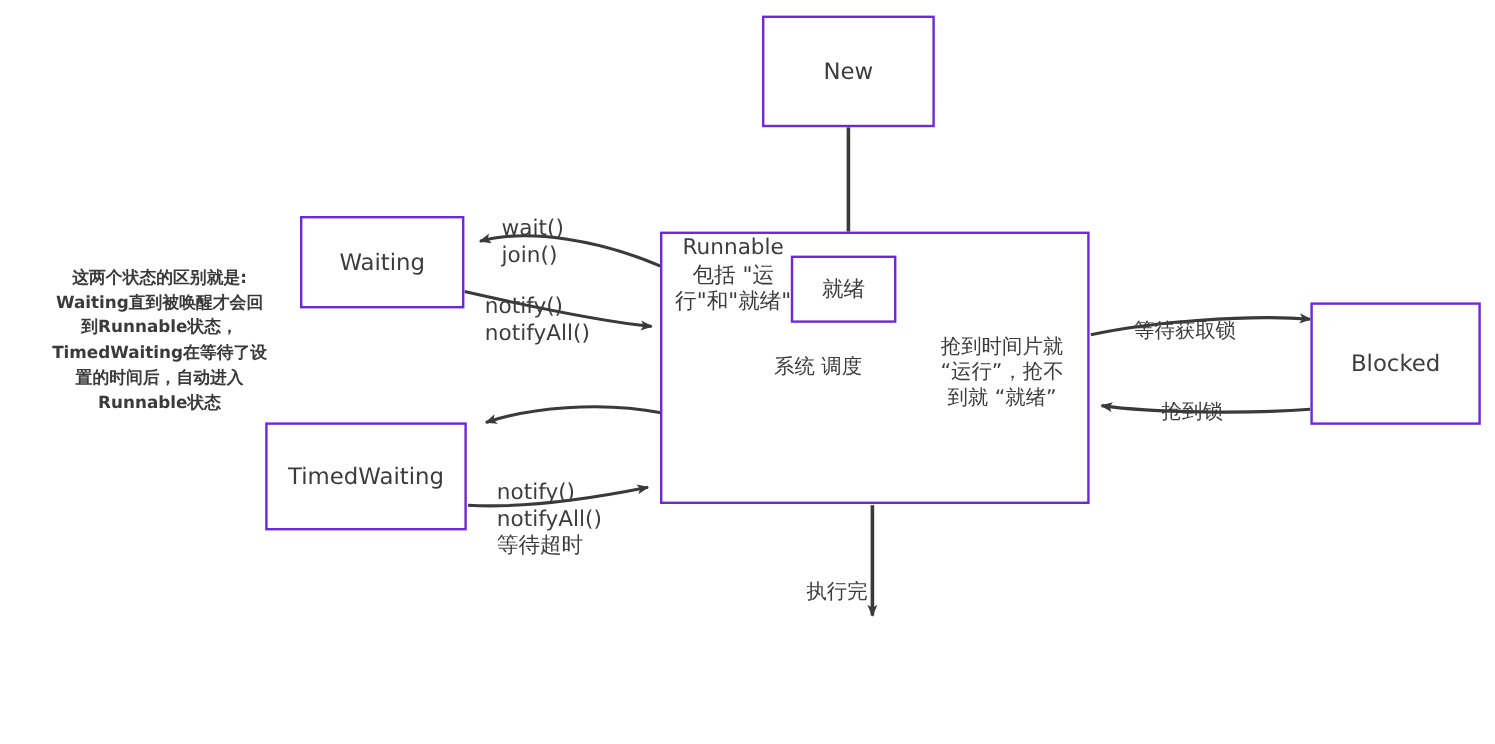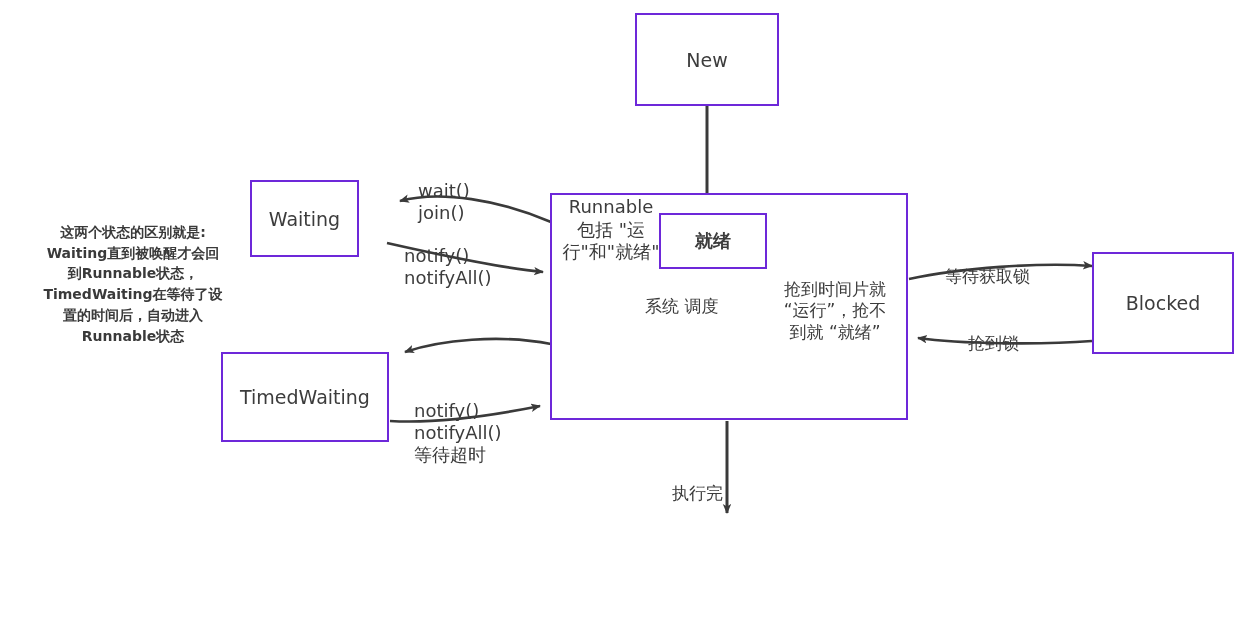--- a/index.html
+++ b/index.html
@@ -106,32 +106,32 @@
   <div class="node" style="left:550px; top:193px; width:358px; height:227px;"></div>
 
   <div class="runnable-caption" style="left:556px; top:196px; width:110px;">Runnable
 包括 "运
 行"和"就绪"</div>
 
   <div class="runnable-caption cn" style="left:766px; top:279px; width:138px; font-size:17px;">抢到时间片就
 “运行”，抢不
 到就 “就绪”</div>
 
-  <div class="node inner" style="left:659px; top:213px; width:108px; height:56px;font-weight:bold;">
+  <div class="node inner" style="left:659px; top:213px; width:88px; height:56px;">
     <span>就绪</span>
   </div>
 
 
   <div class="label cn" style="left:645px; top:296px; width:120px;">系统 调度</div>
 
   <div class="node" style="left:635px; top:13px; width:144px; height:93px;">
     <span>New</span>
   </div>
 
-  <div class="node" style="left:250px; top:180px; width:109px; height:77px;">
+  <div class="node" style="left:250px; top:180px; width:137px; height:77px;">
     <span>Waiting</span>
   </div>
 
   <div class="node" style="left:1092px; top:252px; width:142px; height:102px;">
     <span>Blocked</span>
   </div>
 
   <div class="node" style="left:221px; top:352px; width:168px; height:90px;">
     <span>TimedWaiting</span>
   </div>

